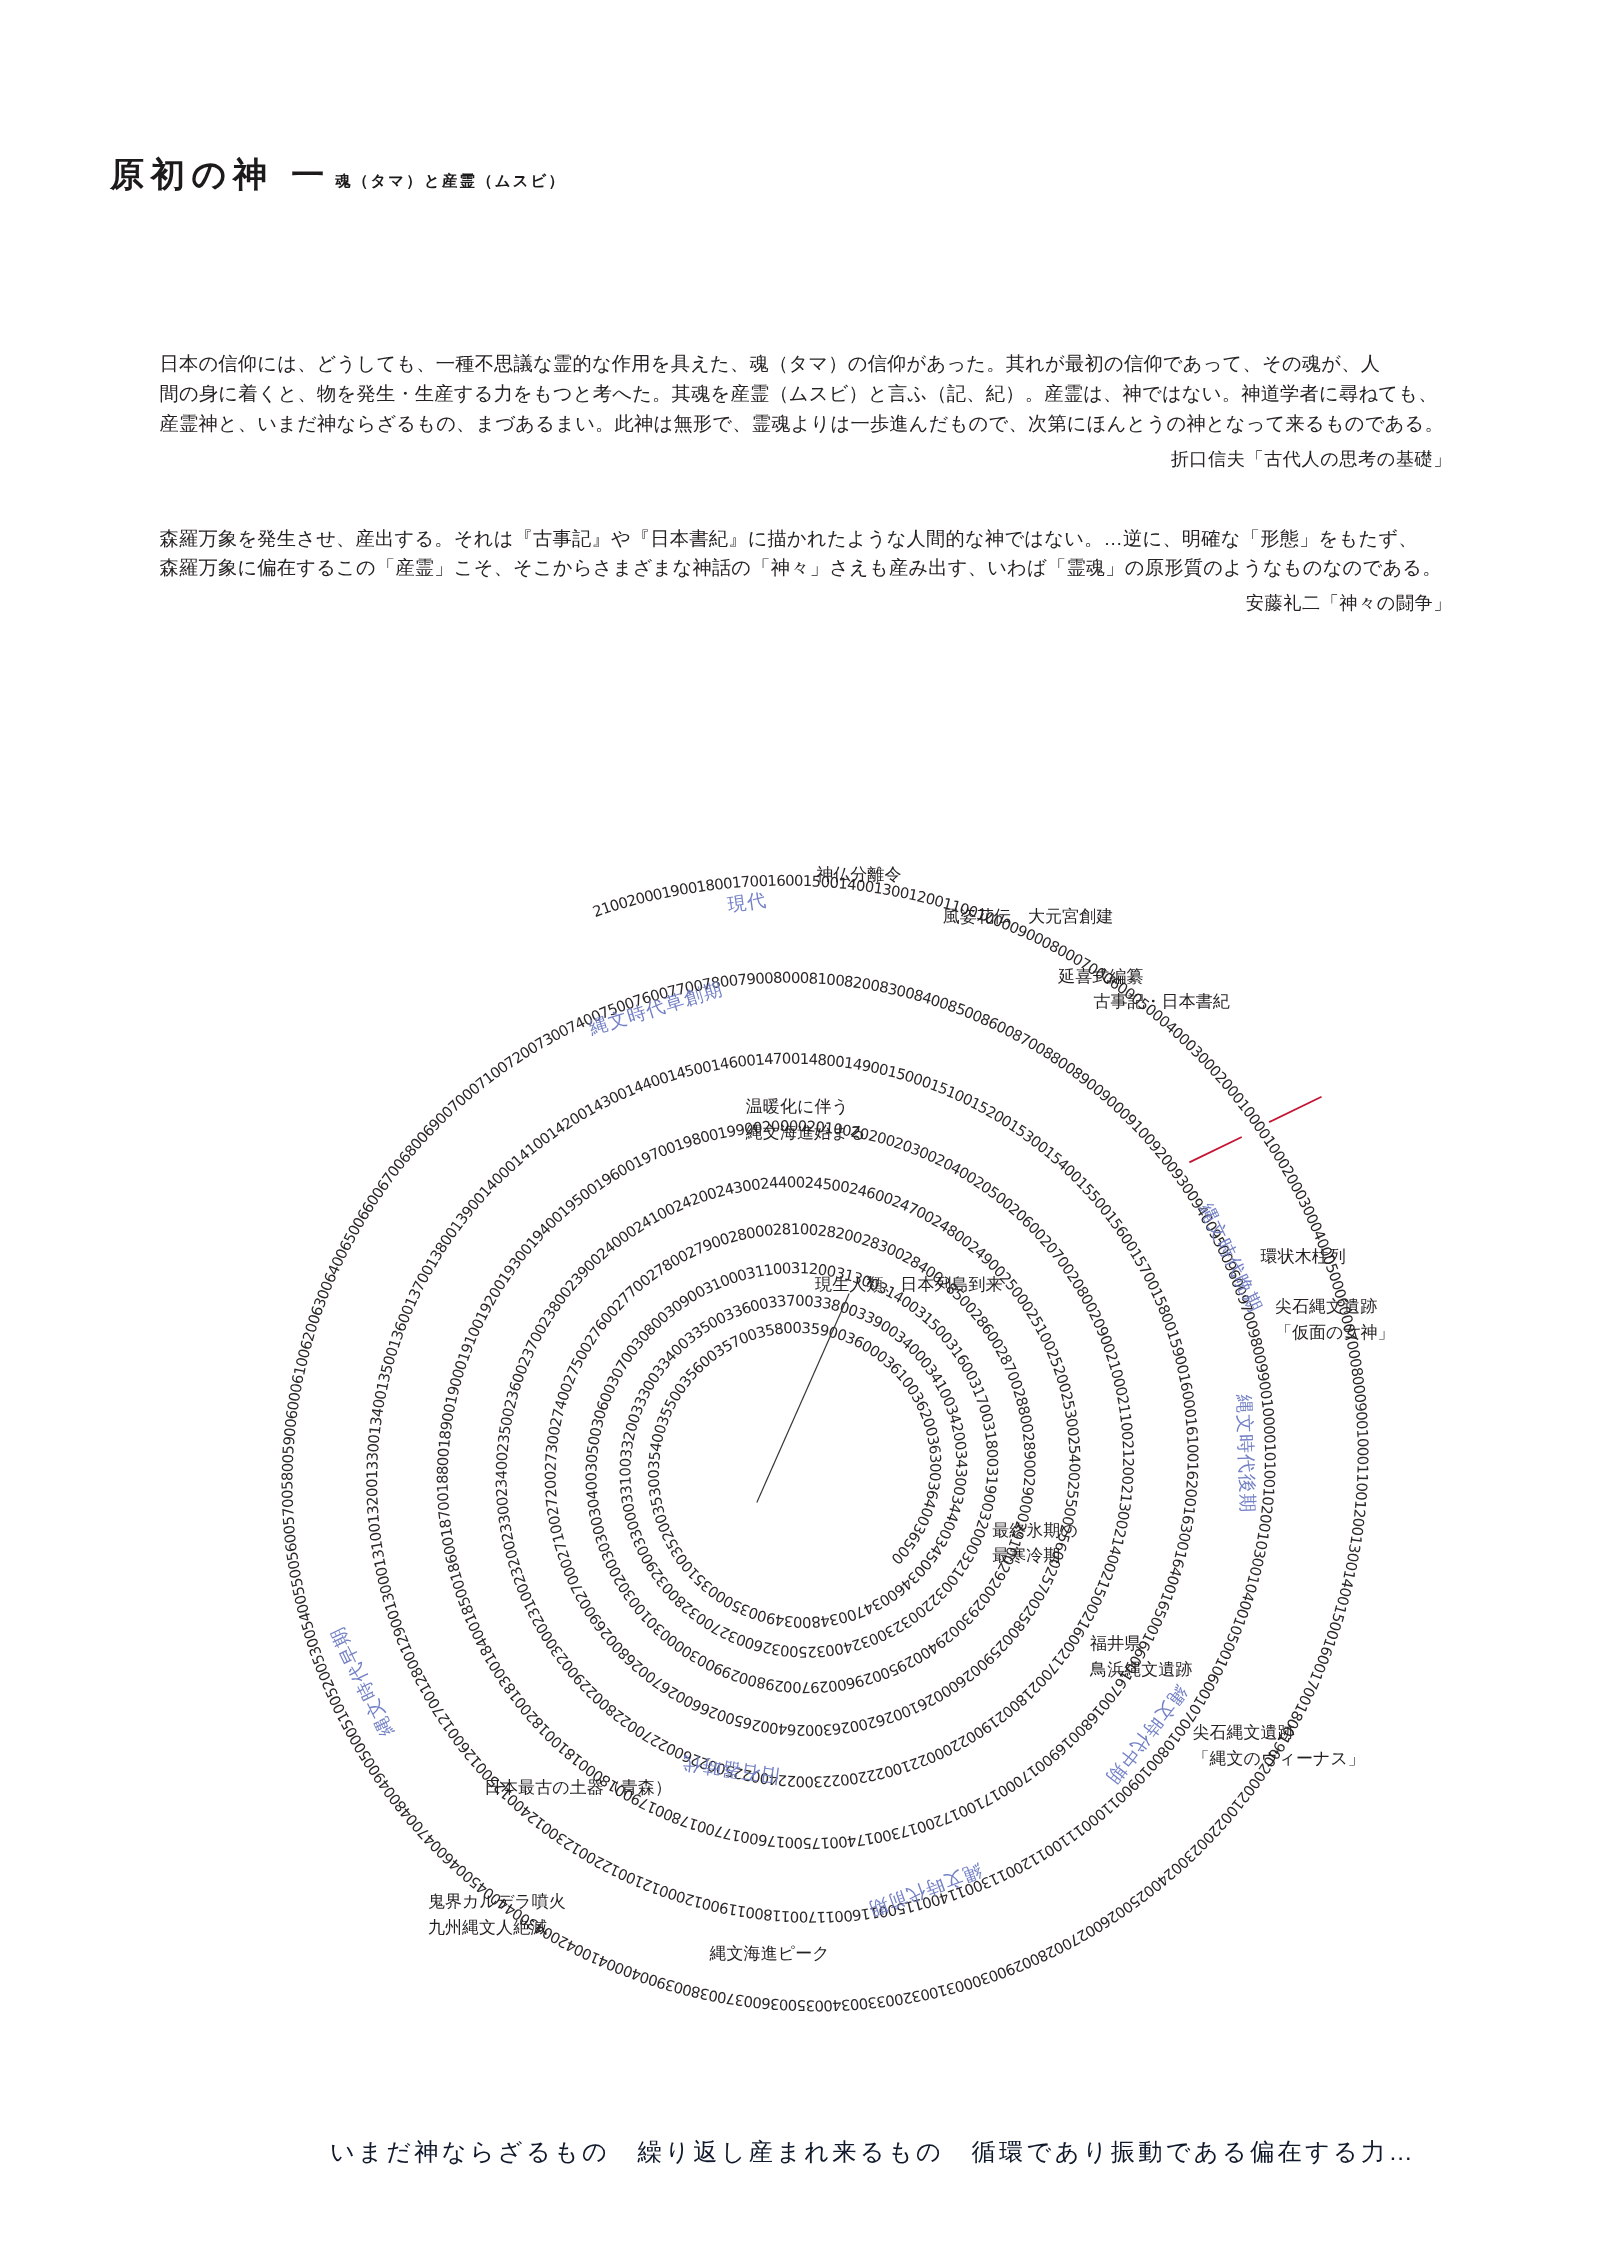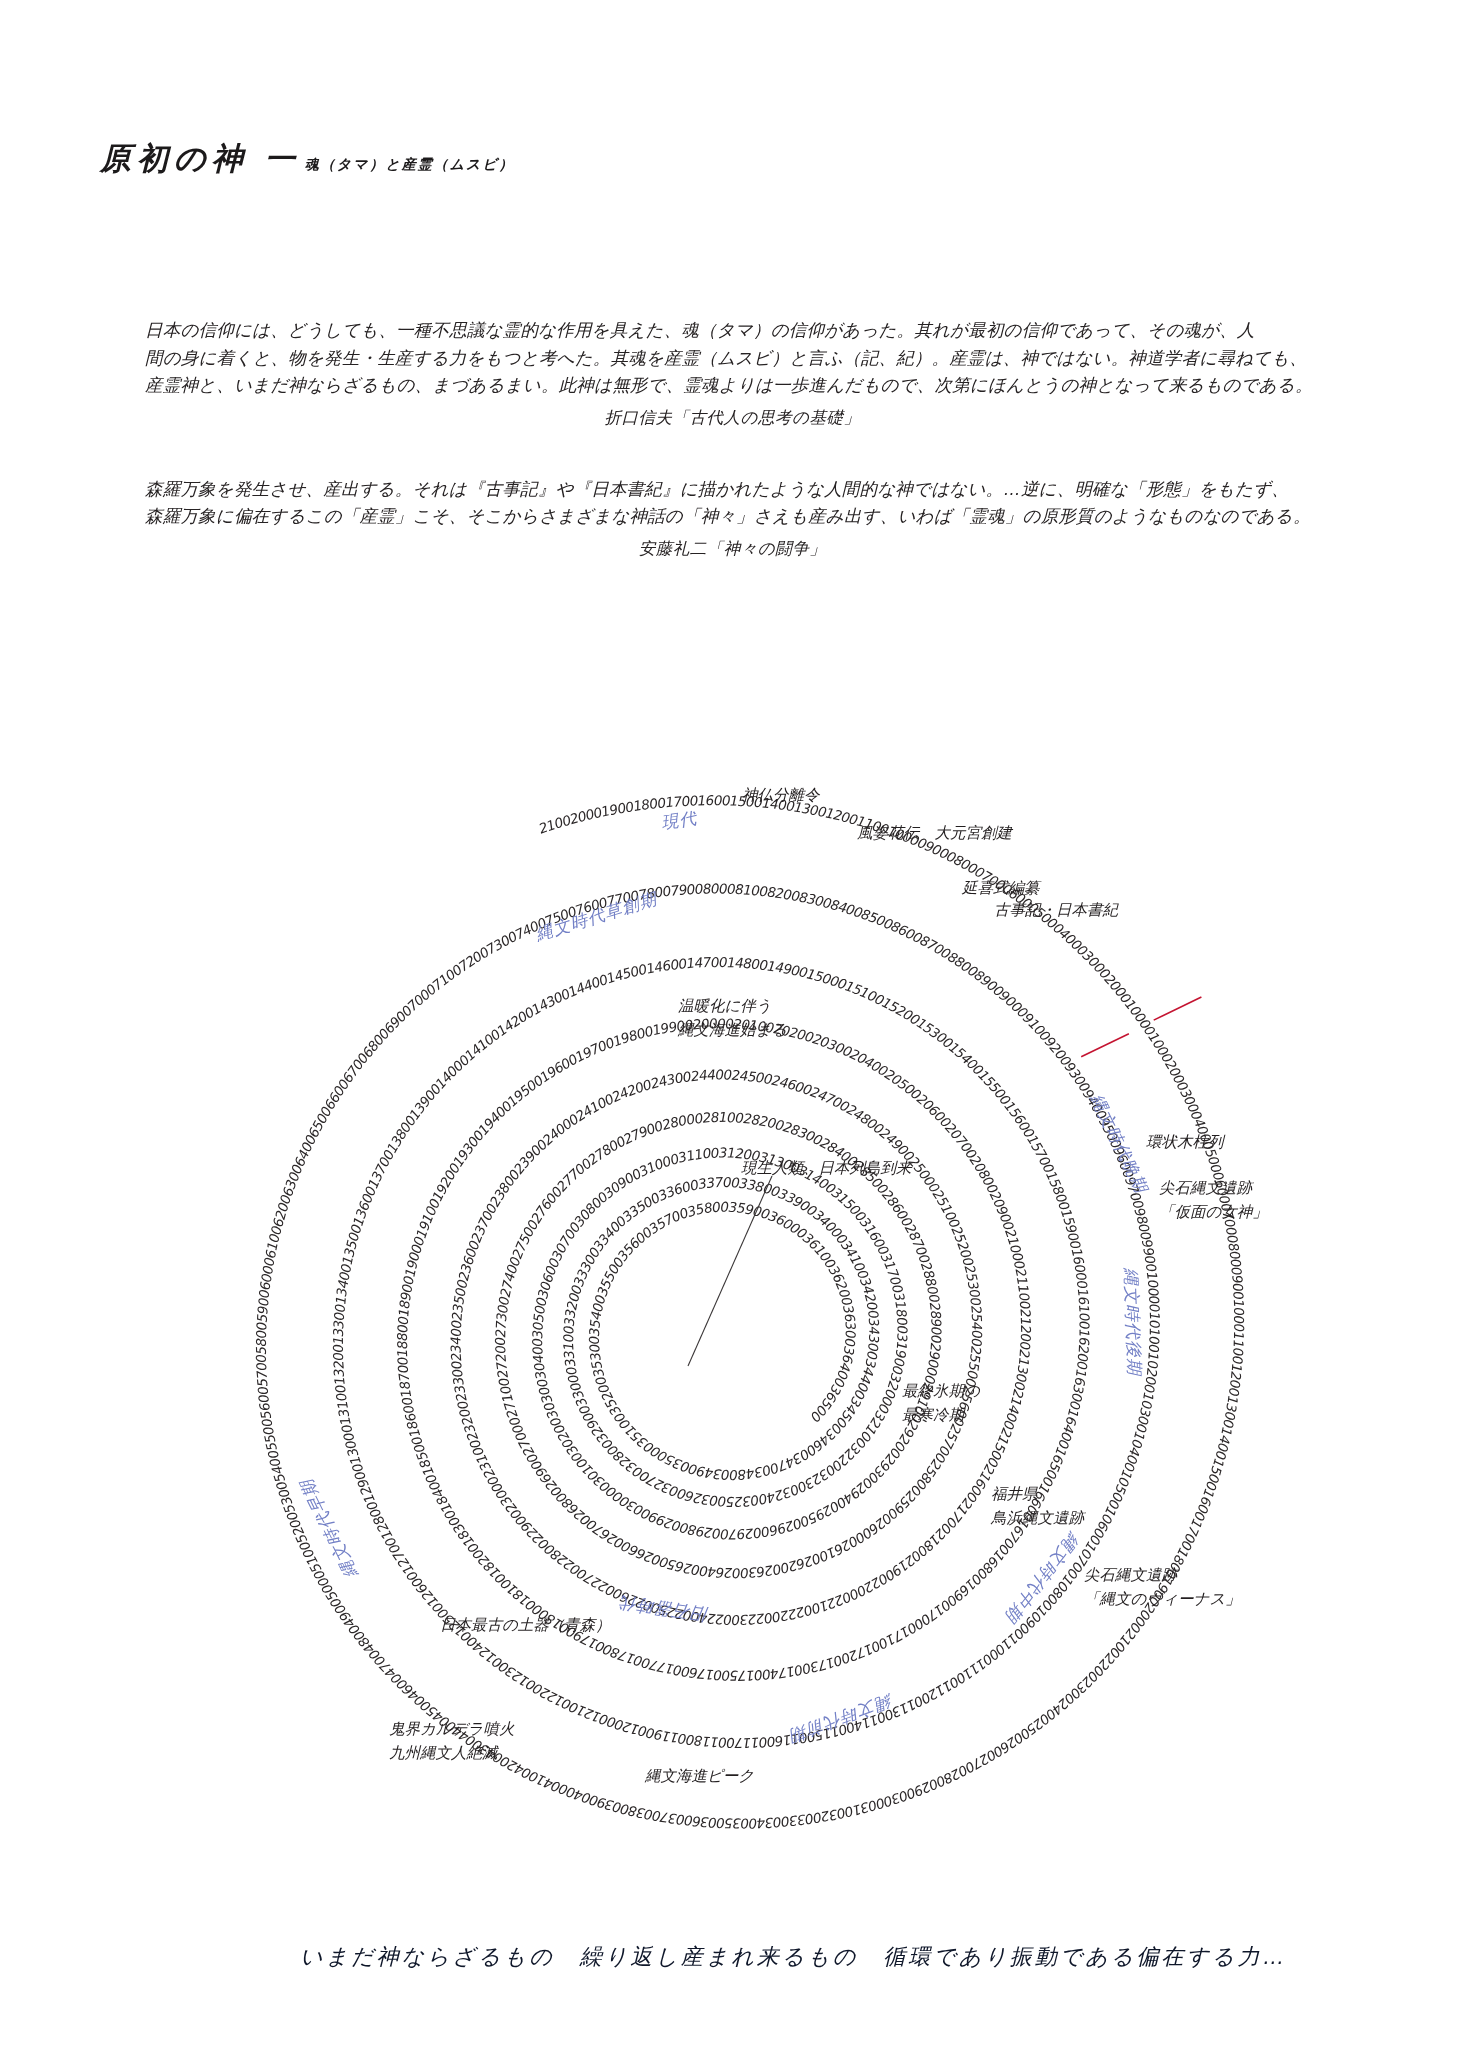--- a/index.html
+++ b/index.html
@@ -1,25 +1,25 @@
 <!DOCTYPE html>
 <html><head>
 <meta charset="utf-8">
 <style>
   html,body{margin:0;padding:0;background:#e8e8e8;}
   .page{position:relative;width:1460px;height:2061px;background:#ffffff;margin:0 auto;overflow:hidden;
-        font-family:"Liberation Sans","DejaVu Sans",sans-serif;color:#231f20;font-style:italic;}
+        font-family:"Liberation Sans","DejaVu Sans",sans-serif;color:#231f20;}
   .header{position:absolute;left:100px;top:138px;display:flex;align-items:baseline;white-space:nowrap;}
   .title-main{font-size:31px;font-weight:bold;letter-spacing:6px;color:#1c1a1b;}
   .title-dash{font-size:30px;font-weight:bold;margin:0 10px 0 16px;color:#1c1a1b;}
   .title-sub{font-size:14px;font-weight:bold;letter-spacing:2px;color:#1c1a1b;}
   .quotes{position:absolute;left:145px;top:317px;width:1175px;}
   .quote{margin-bottom:47px;}
   .qline{font-size:17.5px;line-height:27.5px;white-space:nowrap;letter-spacing:0.2px;color:#262223;}
-  .attrib{font-size:16.5px;text-align:center;margin-top:7px;letter-spacing:0.5px;color:#262223;}
+  .attrib{font-size:16.5px;text-align:right;margin-top:7px;letter-spacing:0.5px;color:#262223;}
   svg.diagram{position:absolute;left:0;top:0;}
   svg .yr{font-family:"DejaVu Sans","Liberation Sans",sans-serif;font-size:13.5px;fill:#2b2728;text-anchor:middle;}
   svg .era{font-family:"Liberation Sans","DejaVu Sans",sans-serif;font-size:17px;letter-spacing:1px;}
   svg .anno{font-family:"Liberation Sans","DejaVu Sans",sans-serif;font-size:15.5px;fill:#231f20;}
   .caption{position:absolute;left:300px;top:1942px;font-size:22px;letter-spacing:3px;white-space:nowrap;color:#0f172a;}
 </style>
 </head>
 <body>
 
 <div class="page">

